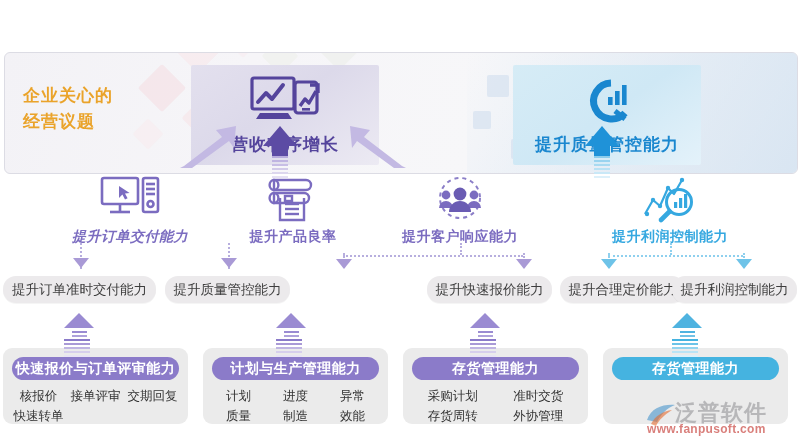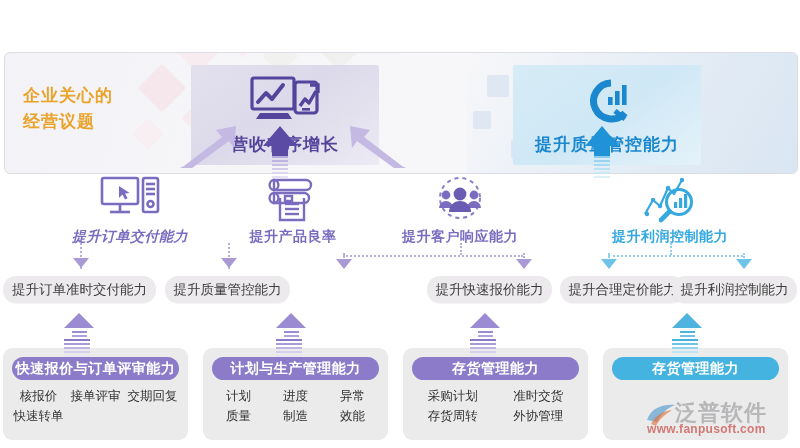--- a/index.html
+++ b/index.html
@@ -81,21 +81,21 @@
   
   .ua{position:absolute;}
   .ua .head{width:0;height:0;border-left:15px solid transparent;border-right:15px solid transparent;border-bottom:15px solid #9a8bd2;}
   .ua.blue .head{border-bottom-color:#4fb3e0;}
   .ua .tail{margin:0 auto;width:15px;padding-top:1px;}
   .ua .tail i{display:block;height:2px;margin-top:2px;background:#9a8bd2;}
   .ua.blue .tail i{background:#4fb3e0;}
 
   
   .panel{
-    position:absolute;width:185px;height:92px;top:348px;
+    position:absolute;width:185px;height:76px;top:348px;
     background:#ebebeb;border-radius:9px;
   }
   .panel .cap-bar{
     position:absolute;left:9px;top:9px;width:167px;height:23px;border-radius:12px;
     text-align:center;line-height:23px;color:#fff;font-size:14px;font-weight:bold;letter-spacing:.5px;
   }
   .panel.purple .cap-bar{background:#8b7bc9;}
   .panel.blue .cap-bar{background:#45b3e0;}
   .panel .grid{position:absolute;left:8px;right:8px;top:40px;display:grid;gap:3px 2px;}
   .panel .grid span{font-size:12.5px;color:#333;text-align:center;white-space:nowrap;}

